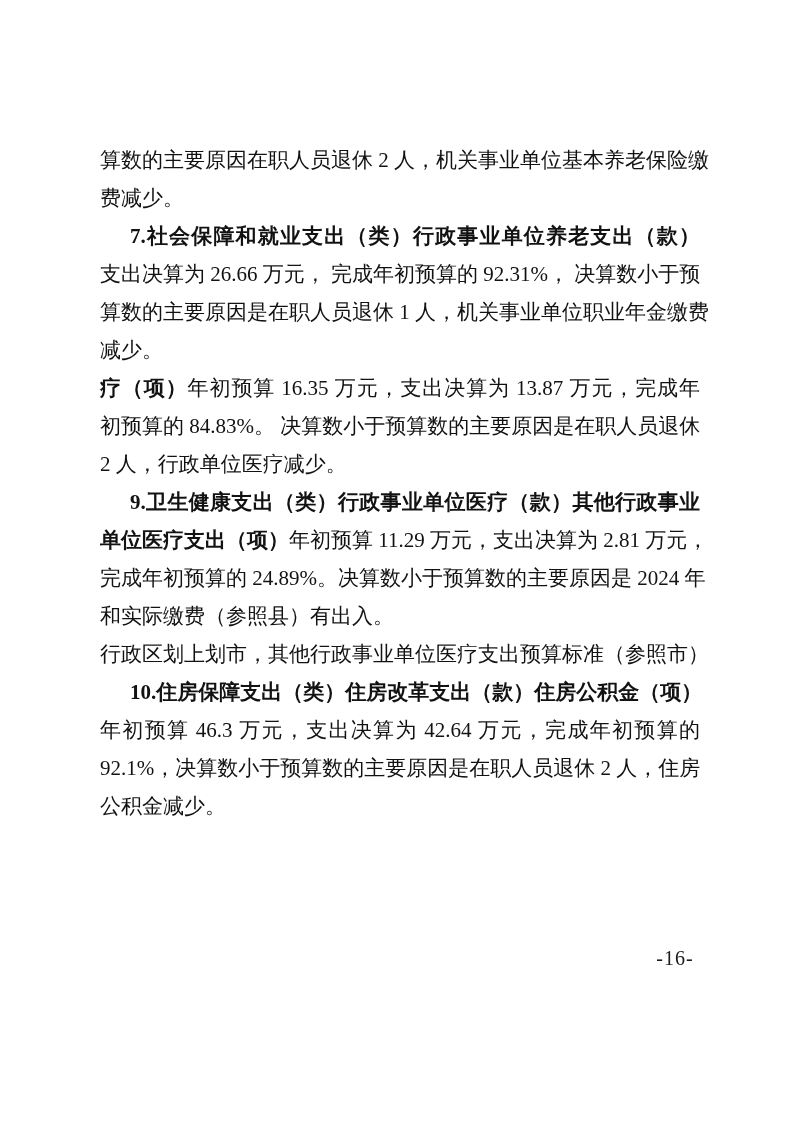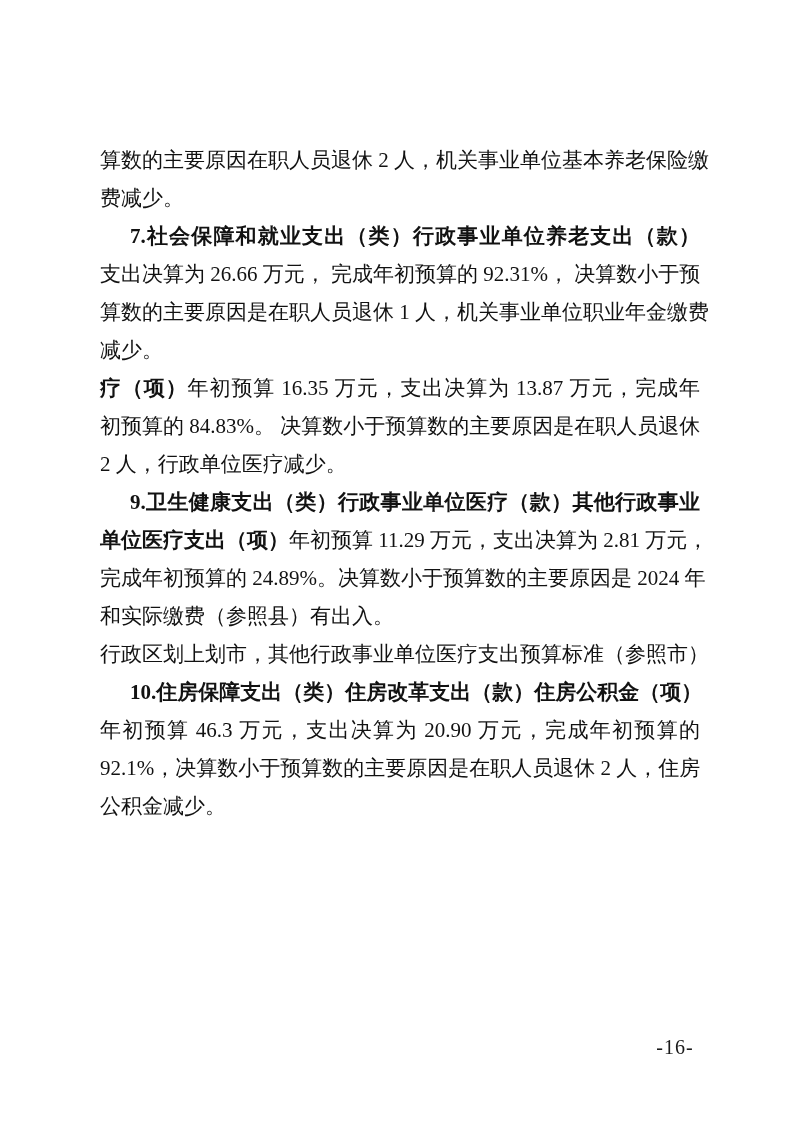--- a/index.html
+++ b/index.html
@@ -42,21 +42,21 @@
   }
   .seg {
     font-weight: normal;
   }
   .seg.bold {
     font-weight: bold;
   }
   .page-number {
     position: absolute;
     left: 625px;
-    top: 1036px;
+    top: 947px;
     width: 100px;
     text-align: center;
     font-size: 20px;
     letter-spacing: 1px;
     color: #1a1a1a;
   }
 </style>
 </head>
 <body>
 
@@ -79,19 +79,19 @@
       </div>
       <div class="para">
         <div class="line indent"><span class="seg bold">9.卫生健康支出（类）行政事业单位医疗（款）其他行政事业</span></div>
         <div class="line"><span class="seg bold">单位医疗支出（项）</span><span class="seg">年初预算 11.29 万元，支出决算为 2.81 万元，</span></div>
         <div class="line"><span class="seg">完成年初预算的 24.89%。决算数小于预算数的主要原因是 2024 年</span></div>
         <div class="line end"><span class="seg">和实际缴费（参照县）有出入。</span></div>
         <div class="line"><span class="seg">行政区划上划市，其他行政事业单位医疗支出预算标准（参照市）</span></div>
       </div>
       <div class="para">
         <div class="line indent"><span class="seg bold">10.住房保障支出（类）住房改革支出（款）住房公积金（项）</span></div>
-        <div class="line"><span class="seg">年初预算 46.3 万元，支出决算为 20.90 万元，完成年初预算的</span></div>
+        <div class="line"><span class="seg">年初预算 46.3 万元，支出决算为 42.64 万元，完成年初预算的</span></div>
         <div class="line"><span class="seg">92.1%，决算数小于预算数的主要原因是在职人员退休 2 人，住房</span></div>
         <div class="line end"><span class="seg">公积金减少。</span></div>
       </div>
     </div>
   <div class="page-number">-16-</div>
 </div>
 
 </body></html>

